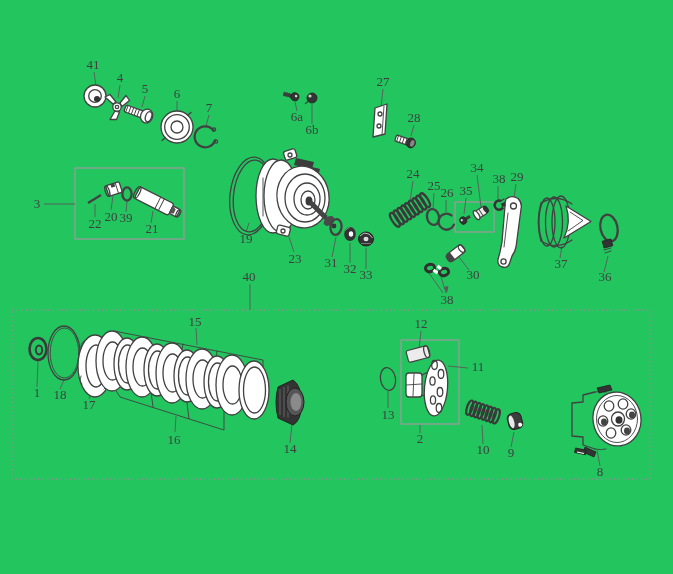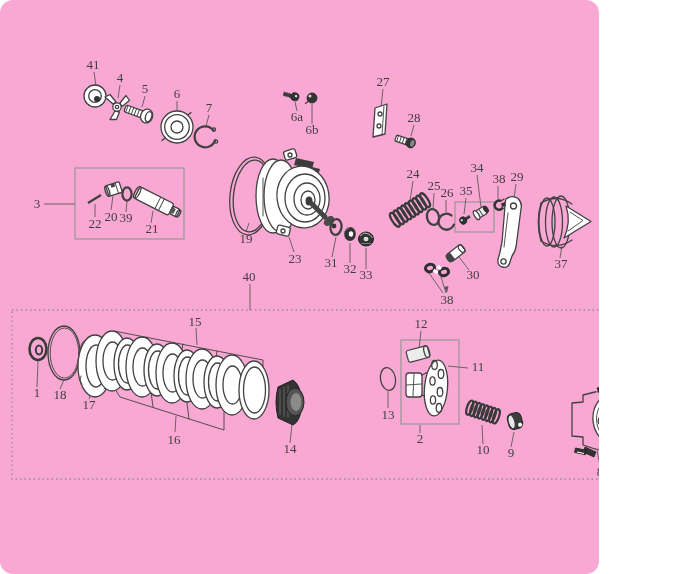--- a/index.html
+++ b/index.html
@@ -1,17 +1,17 @@
 <!DOCTYPE html>
 <html><head>
 <meta charset="utf-8">
 <style>
   html,body{margin:0;padding:0;background:#ffffff;}
-  .wrap{position:relative;width:599px;height:574px;background:#f9a8d4;overflow:hidden;
-        font-family:"Liberation Serif",serif;border-radius:13px;}
+  .wrap{position:relative;width:673px;height:574px;background:#22c55e;overflow:hidden;
+        font-family:"Liberation Serif",serif;}
   svg{display:block}
   .ln{fill:none;stroke:#414141;stroke-width:1.3;stroke-linecap:round;stroke-linejoin:round}
   .thin{stroke-width:0.9}
   .thick{stroke-width:2.3}
   .lnf{fill:#ffffff;stroke:#414141;stroke-width:1.3;stroke-linejoin:round}
   .ltf{fill:#ececec;stroke:#414141;stroke-width:1.2;stroke-linejoin:round}
   .dk{fill:#333333;stroke:#222222;stroke-width:0.8}
   .spr{fill:none;stroke:#3a3a3a;stroke-width:2.2}
   .ld{fill:none;stroke:#5a5a5a;stroke-width:0.9}
   .box{fill:none;stroke:#9a9a9a;stroke-width:1.3}

